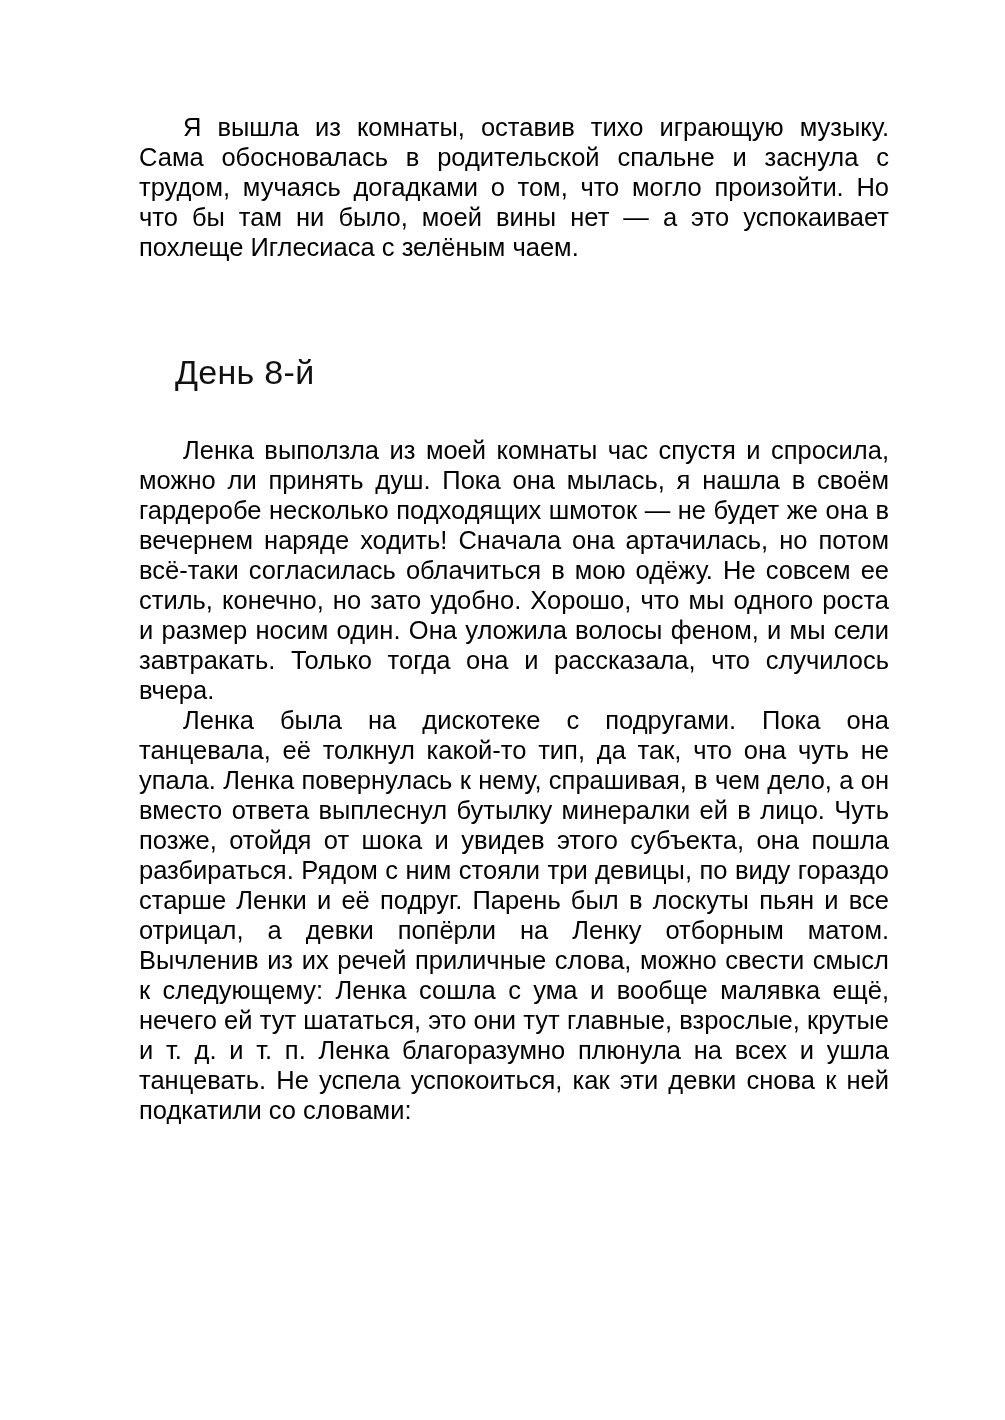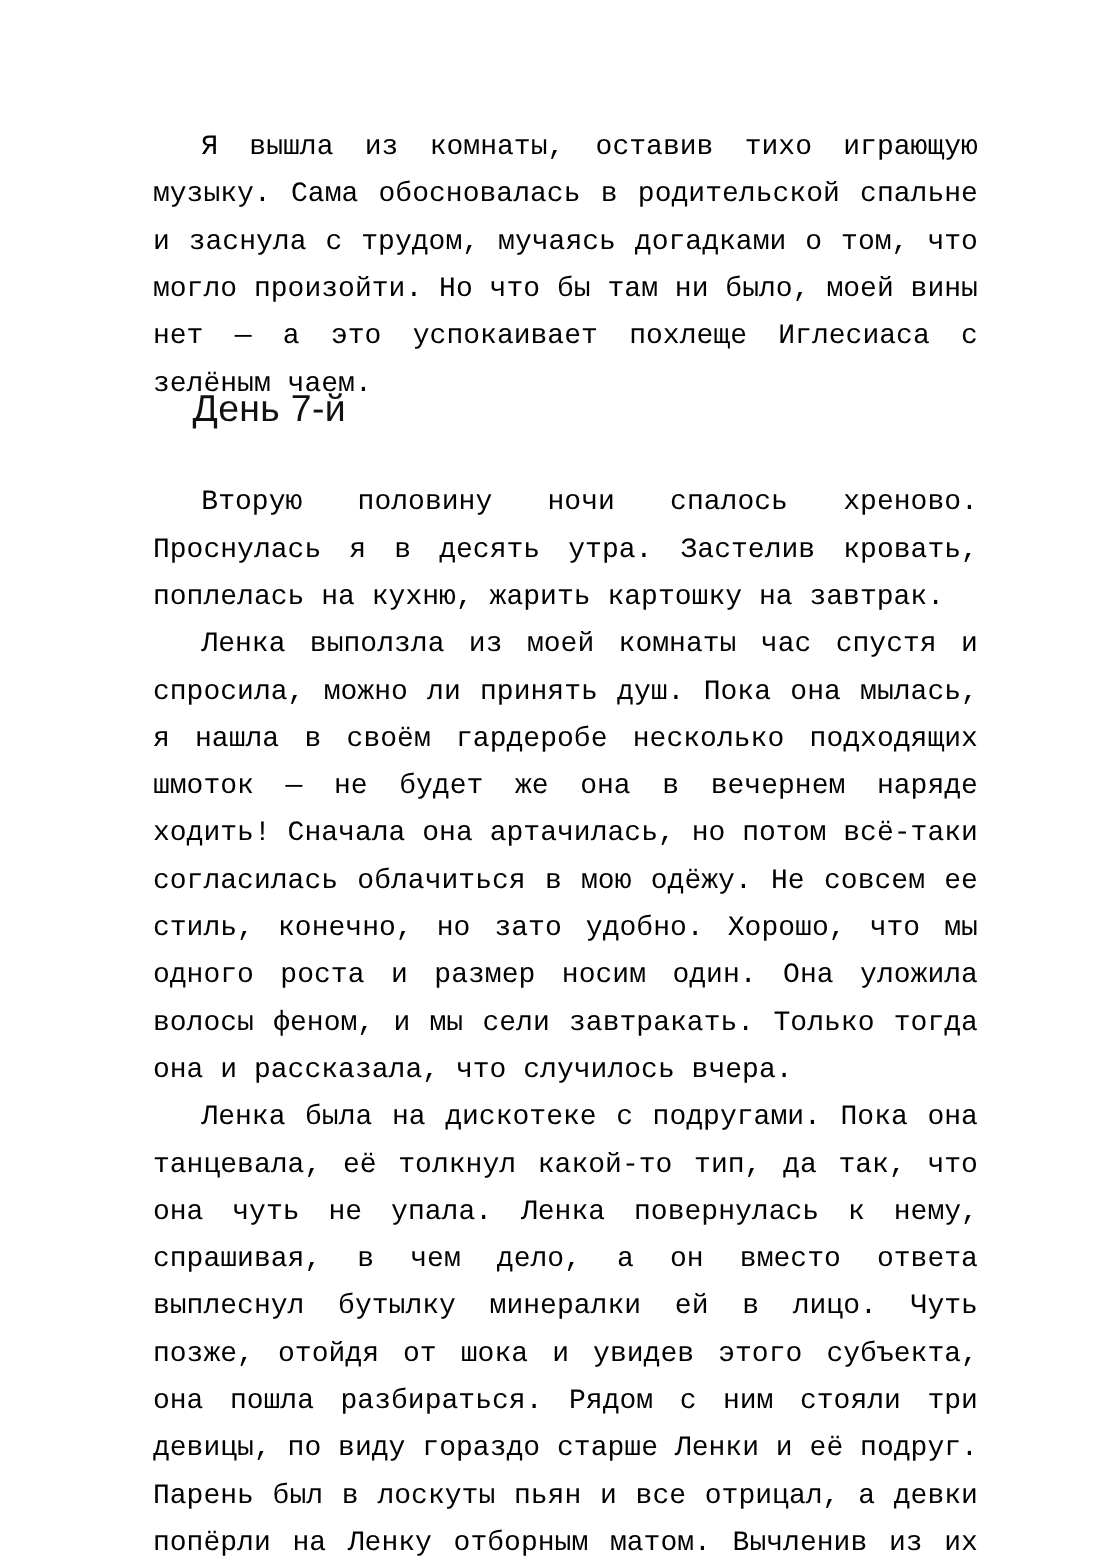--- a/index.html
+++ b/index.html
@@ -15,23 +15,23 @@
     overflow: hidden;
     box-sizing: border-box;
   }
   .text-block {
     position: absolute;
     left: 139px;
     top: 112px;
     width: 750px;
   }
   .para {
-    font-family: Liberation Mono, monospace;
+    font-family: Liberation Sans, sans-serif;
     font-size: 25.5px;
-    line-height: 43px;
+    line-height: 30px;
     color: #000000;
     text-align: justify;
     text-justify: inter-word;
     margin: 0;
     text-indent: 44px;
     hyphens: manual;
     -webkit-hyphens: manual;
   }
   .day-heading {
     position: absolute;
@@ -64,22 +64,21 @@
 </style>
 </head>
 <body>
 
 <div class="page">
 
   <div class="text-block">
     <p class="para">Я вышла из комнаты, оставив тихо играющую музыку. Сама обосновалась в родительской спальне и заснула с трудом, мучаясь догадками о том, что могло произойти. Но что бы там ни было, моей вины нет — а это успокаивает похлеще Иглесиаса с зелёным чаем.</p>
   </div>
 
-  <div class="day-heading">День 7-й</div>
+  <div class="day-heading">День 8-й</div>
 
   <div class="section-two">
-    <p class="para">Вторую половину ночи спалось хреново. Проснулась я в десять утра. Застелив кровать, поплелась на кухню, жарить картошку на завтрак.</p>
     <p class="para">Ленка выползла из моей комнаты час спустя и спросила, можно ли принять душ. Пока она мылась, я нашла в своём гардеробе несколько подходящих шмоток — не будет же она в вечернем наряде ходить! Сначала она артачилась, но потом всё-таки согласилась облачиться в мою одёжу. Не совсем ее стиль, конечно, но зато удобно. Хорошо, что мы одного роста и размер носим один. Она уложила волосы феном, и мы сели завтракать. Только тогда она и рассказала, что случилось вчера.</p>
     <p class="para">Ленка была на дискотеке с подругами. Пока она танцевала, её толкнул какой-то тип, да так, что она чуть не упала. Ленка повернулась к нему, спрашивая, в чем дело, а он вместо ответа выплеснул бутылку минералки ей в лицо. Чуть позже, отойдя от шока и увидев этого субъекта, она пошла разбираться. Рядом с ним стояли три девицы, по виду гораздо старше Ленки и её подруг. Парень был в лоскуты пьян и все отрицал, а девки попёрли на Ленку отборным матом. Вычленив из их речей приличные слова, можно свести смысл к следующему: Ленка сошла с ума и вообще малявка ещё, нечего ей тут шататься, это они тут главные, взрослые, крутые и т. д. и т. п. Ленка благоразумно плюнула на всех и ушла танцевать. Не успела успокоиться, как эти девки снова к ней подкатили со словами:</p>
   </div>
 
 
 </div>
 
 </body></html>

